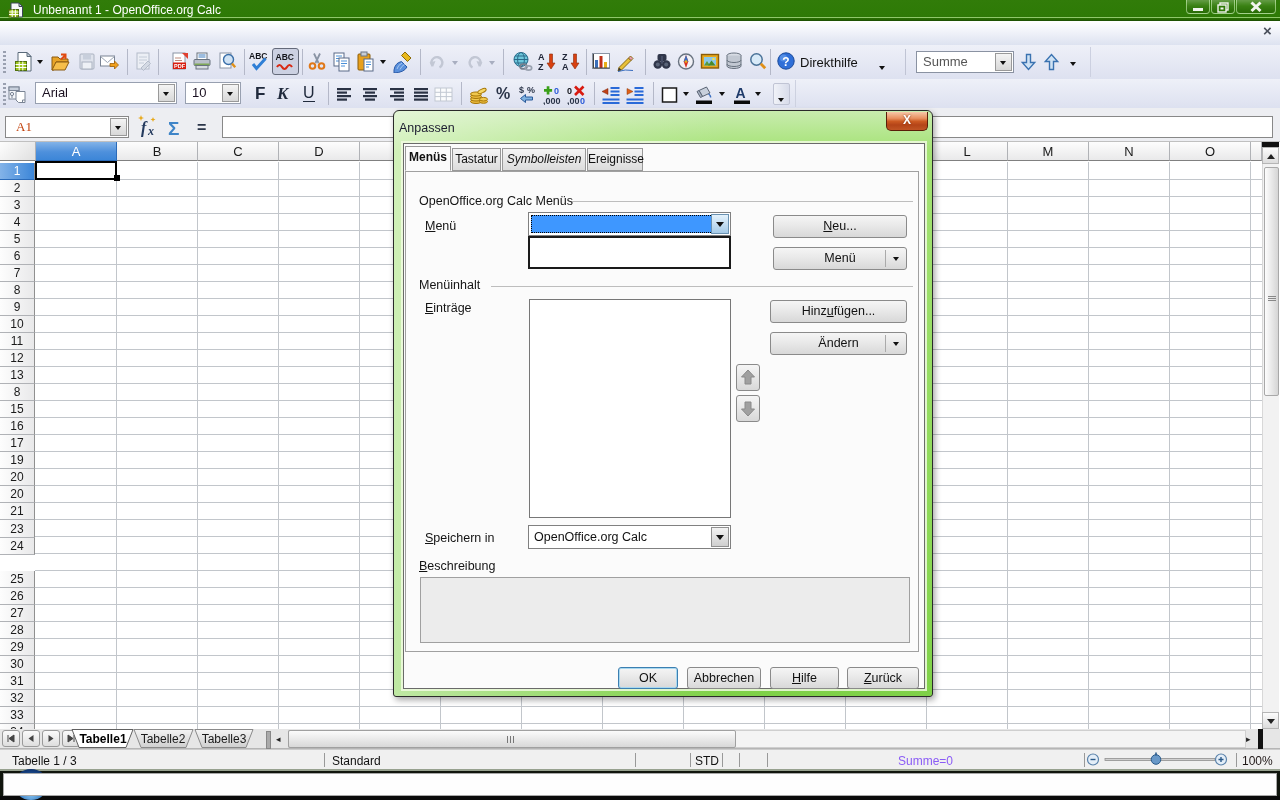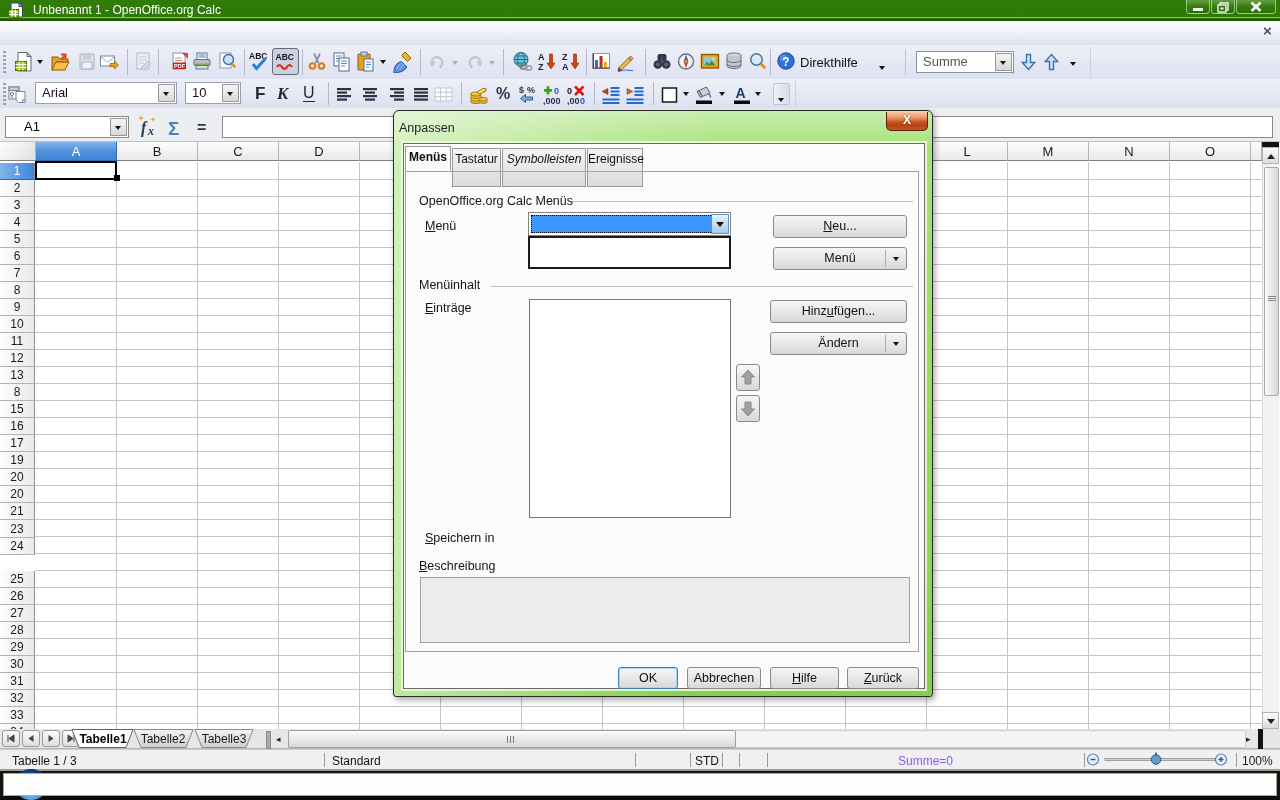--- a/index.html
+++ b/index.html
@@ -53,21 +53,21 @@
 #orb{left:14px;top:769px;width:34px;height:31px;border-radius:50%;background:radial-gradient(circle at 50% 78%,#8ac8f4 0%,#3b7fc4 40%,#123a78 75%,#0a2450);}
 #taskwhite{left:3px;top:773px;width:1274px;height:23px;background:#fefefe;border:1px solid #a8a8a8;box-sizing:border-box;}
 #taskblack{left:0;top:796px;width:1280px;height:4px;background:#0a0a0a;}
 
 #dialog{left:393px;top:110px;width:540px;height:587px;z-index:50;}
 #dlgframe{left:0;top:0;width:540px;height:587px;border:1px solid #2a2a2a;border-radius:6px 6px 3px 3px;background-image:linear-gradient(90deg,rgba(255,255,255,0.5),rgba(255,255,255,0.15) 40%,rgba(255,255,255,0) 62%),linear-gradient(#c8ecae,#a4e274 40px,#8bd855 75%,#7fd148);box-shadow:2px 3px 6px rgba(0,0,0,0.35);box-sizing:border-box;}
 #dlgtitle{left:6px;top:11px;font-size:12.5px;color:#1c1c30;}
 #dlgclose{left:493px;top:2px;width:42px;height:19px;background:linear-gradient(#f6c8a8,#e89060 35%,#cc5a22 52%,#b44418 72%,#c05524);border:1px solid #5a1e08;border-top:none;border-radius:0 0 5px 5px;box-sizing:border-box;color:#fff;font-size:12px;font-weight:bold;text-align:center;line-height:17px;text-shadow:0 0 2px #7a2a08;}
 #dlgbody{left:10px;top:33px;width:522px;height:546px;background:#fbfbfb;border:1px solid #6a6a6a;box-sizing:border-box;box-shadow:0 0 0 2px rgba(240,250,225,0.85);}
 
-.tab{top:4px;height:39px;background:linear-gradient(#f4f4f4,#dcdcdc);border:1px solid #989898;box-sizing:border-box;font-size:12px;text-align:center;color:#111;line-height:21px;}
+.tab{top:4px;height:23px;background:linear-gradient(#f4f4f4,#dcdcdc);border:1px solid #989898;box-sizing:border-box;font-size:12px;text-align:center;color:#111;line-height:21px;}
 .tabactive{background:#fbfbfb;border-bottom:1px solid #fbfbfb;font-weight:bold;height:25px;top:2px;z-index:2;}
 #tabpane{left:1px;top:27px;width:514px;height:481px;border:1px solid #a0a0a0;box-sizing:border-box;}
 .grouplabel{font-size:12.5px;color:#141414;}
 .gline{height:1px;background:#bdbdbd;}
 .dlabel{font-size:12.5px;color:#141414;}
 .dbtn{background:linear-gradient(#f5f5f5,#e9e9e9 45%,#d8d8d8);border:1px solid #8a8a8a;border-radius:3px;box-sizing:border-box;font-size:12.5px;color:#111;text-align:center;}
 u{text-decoration-thickness:1px;}
 </style>
 </head>
 <body>
@@ -420,21 +420,21 @@
       <span class="dd" style="position:absolute;left:0;top:0;"></span>
     </div>
     <div class="abs" style="left: 773px; top: 83px; width: 17px; height: 22px; background: linear-gradient(90deg, rgb(240, 242, 248), rgb(216, 220, 234)); border: 1px solid rgb(192, 196, 212); border-radius: 2px; box-sizing: border-box;">
       <span class="dd" style="position:absolute;left:4px;top:14px;"></span>
     </div>
     <div class="abs" style="left: 795px; top: 80px; width: 1px; height: 27px; background: rgb(205, 209, 224);"></div>
   </div>
 
 <div class="abs" id="formulabar"></div>
 <div class="abs" id="namebox">
-    <span style="position:absolute;left:18px;top:2px;font-size:13px;color:#000000;">A1</span>
+    <span style="position:absolute;left:10px;top:2px;font-size:13px;color:#c2410c;font-family:Liberation Serif, serif;">A1</span>
     <span class="combobtn">
       <span class="dd"></span>
     </span>
   </div>
 <div class="abs" style="left:137px;top:114px;width:80px;height:24px;" id="fxarea"><svg width="80" height="26">
       <path d="M4 1 l0.8 2.2 L7 4 l-2.2 0.8 L4 7 l-0.8-2.2 L1 4 l2.2-0.8 z" fill="#e8a818"></path>
       <path d="M16 3 l0.7 1.8 L18.5 5.5 l-1.8 0.7 L16 8 l-0.7-1.8 L13.5 5.5 l1.8-0.7 z" fill="#e8a818"></path>
       <text x="4" y="19" font-size="16" font-style="italic" font-weight="bold" fill="#243a5e" font-family="Liberation Serif">f</text>
       <text x="11" y="21" font-size="12" font-style="italic" font-weight="bold" fill="#243a5e" font-family="Liberation Serif">x</text>
       <text x="31" y="21" font-size="19" font-weight="bold" fill="#3f85c8" font-family="Liberation Sans">Σ</text>
@@ -614,20 +614,26 @@
         <svg width="22" height="25" style="position:absolute;left:0;top:0;">
           <path d="M11 5 l6.5 7 h-3.5 v7 h-6 v-7 H4.5 z" fill="#a0a0a0" stroke="#8a8a8a"></path>
         </svg>
       </div>
   <div class="abs dbtn" style="left:332px;top:251px;width:24px;height:27px;">
         <svg width="22" height="25" style="position:absolute;left:0;top:0;">
           <path d="M11 20 l6.5 -7 h-3.5 v-7 h-6 v7 H4.5 z" fill="#a0a0a0" stroke="#8a8a8a"></path>
         </svg>
       </div>
   <div class="abs dlabel" style="left:21px;top:387px;"><u>S</u>peichern in</div>
+  <div class="abs" style="left:124px;top:381px;width:203px;height:24px;background:#fff;border:1px solid #808080;box-sizing:border-box;">
+     <span style="position:absolute;left:5px;top:4px;font-size:12.5px;color:#111;">OpenOffice.org Calc</span>
+     <div style="position:absolute;right:1px;top:1px;width:18px;height:20px;background:linear-gradient(#f2f2f2,#cfcfcf);border:1px solid #909090;box-sizing:border-box;">
+          <span class="dd" style="position:absolute;left:4px;top:7px;border-left-width:4px;border-right-width:4px;border-top-width:5px;"></span>
+        </div>
+  </div>
   <div class="abs dlabel" style="left:15px;top:415px;"><u>B</u>eschreibung</div>
   <div class="abs" style="left:16px;top:433px;width:490px;height:66px;background:#ececec;border:1px solid #a0a0a0;box-sizing:border-box;"></div>
   <div class="abs dbtn" style="left:214px;top:523px;width:60px;height:22px;line-height:20px;border:1px solid #3c7fb1;box-shadow:0 0 0 1px #a8d8f0 inset;">OK</div>
   <div class="abs dbtn" style="left:283px;top:523px;width:74px;height:22px;line-height:20px;">Abbrechen</div>
   <div class="abs dbtn" style="left:366px;top:523px;width:69px;height:22px;line-height:20px;"><u>H</u>ilfe</div>
   <div class="abs dbtn" style="left:443px;top:523px;width:72px;height:22px;line-height:20px;"><u>Z</u>urück</div>
 </div>
 </div>
 
 </body></html>

